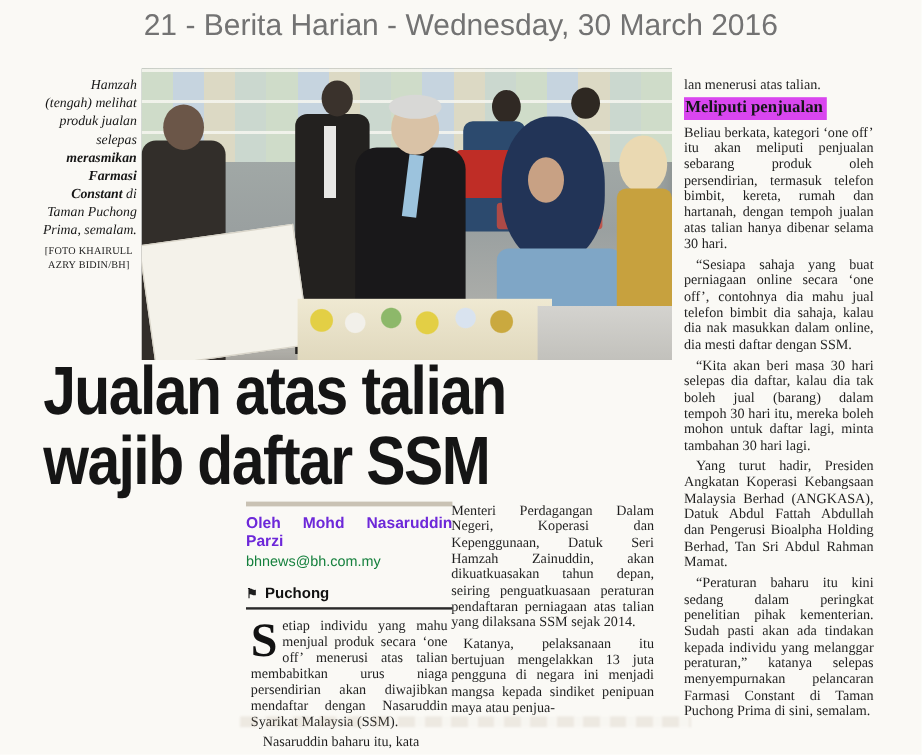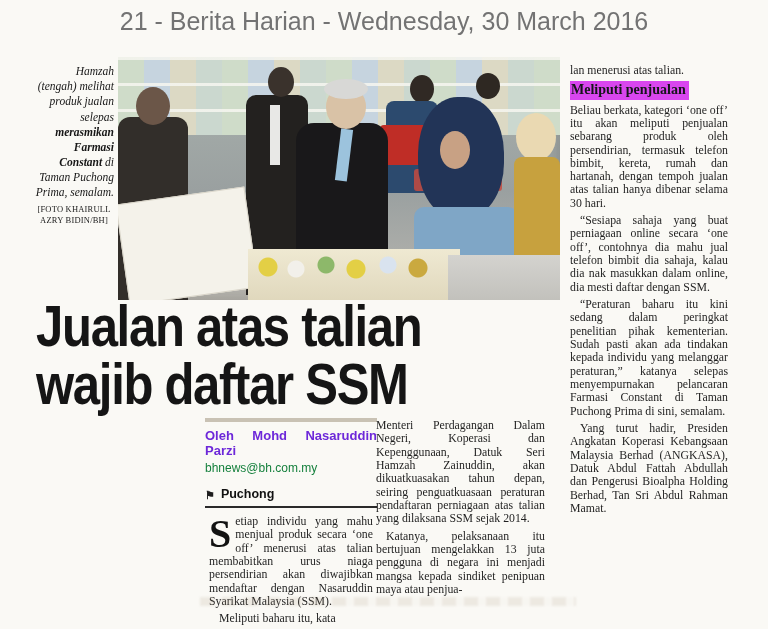--- a/index.html
+++ b/index.html
@@ -144,35 +144,36 @@
   <div class="col col2">
     <div class="rule-top"></div>
     <div class="byline">Oleh Mohd Nasaruddin Parzi</div>
     <div class="email">bhnews@bh.com.my</div>
     <div class="dateline">
       <span class="flag">⚑</span>
       <span>Puchong</span>
     </div>
     <div class="body">
       <p><span class="dropcap">S</span><span>etiap individu yang mahu menjual produk secara ‘one off’ menerusi atas talian membabitkan urus niaga persendirian akan diwajibkan mendaftar dengan Nasaruddin Syarikat Malaysia (SSM).</span></p>
-      <p class="indent">Meliputi baharu itu, kata</p>
+      <p class="indent">Nasaruddin baharu itu, kata</p>
     </div>
   </div>
 
   <div class="col col3">
     <p>Menteri Perdagangan Dalam Negeri, Koperasi dan Kepenggunaan, Datuk Seri Hamzah Zainuddin, akan dikuatkuasakan tahun depan, seiring penguatkuasaan peraturan pendaftaran perniagaan atas talian yang dilaksana SSM sejak 2014.</p>
     <p class="indent">Katanya, pelaksanaan itu bertujuan mengelakkan 13 juta pengguna di negara ini menjadi mangsa kepada sindiket penipuan maya atau penjua-</p>
   </div>
 
   <div class="col col4">
     <p class="lead-line">lan menerusi atas talian.</p>
     <p class="subhead">
       <span class="hl">Meliputi penjualan</span><br>
     </p>
     <p>Beliau berkata, kategori ‘one off’ itu akan meliputi penjualan sebarang produk oleh persendirian, termasuk telefon bimbit, kereta, rumah dan hartanah, dengan tempoh jualan atas talian hanya dibenar selama 30 hari.</p>
     <p class="indent">“Sesiapa sahaja yang buat perniagaan online secara ‘one off’, contohnya dia mahu jual telefon bimbit dia sahaja, kalau dia nak masukkan dalam online, dia mesti daftar dengan SSM.</p>
+    <p class="indent">“Kita akan beri masa 30 hari selepas dia daftar, kalau dia tak boleh jual (barang) dalam tempoh 30 hari itu, mereka boleh mohon untuk daftar lagi, minta tambahan 30 hari lagi.</p>
+    <p class="indent">Yang turut hadir, Presiden Angkatan Koperasi Kebangsaan Malaysia Berhad (ANGKASA), Datuk Abdul Fattah Abdullah dan Pengerusi Bioalpha Holding Berhad, Tan Sri Abdul Rahman Mamat.</p>
     <p class="indent">“Peraturan baharu itu kini sedang dalam peringkat penelitian pihak kementerian. Sudah pasti akan ada tindakan kepada individu yang melanggar peraturan,” katanya selepas menyempurnakan pelancaran Farmasi Constant di Taman Puchong Prima di sini, semalam.</p>
-    <p class="indent">Yang turut hadir, Presiden Angkatan Koperasi Kebangsaan Malaysia Berhad (ANGKASA), Datuk Abdul Fattah Abdullah dan Pengerusi Bioalpha Holding Berhad, Tan Sri Abdul Rahman Mamat.</p>
   </div>
 
   <div class="ghost"></div>
 
 </div>
 
 </body></html>

